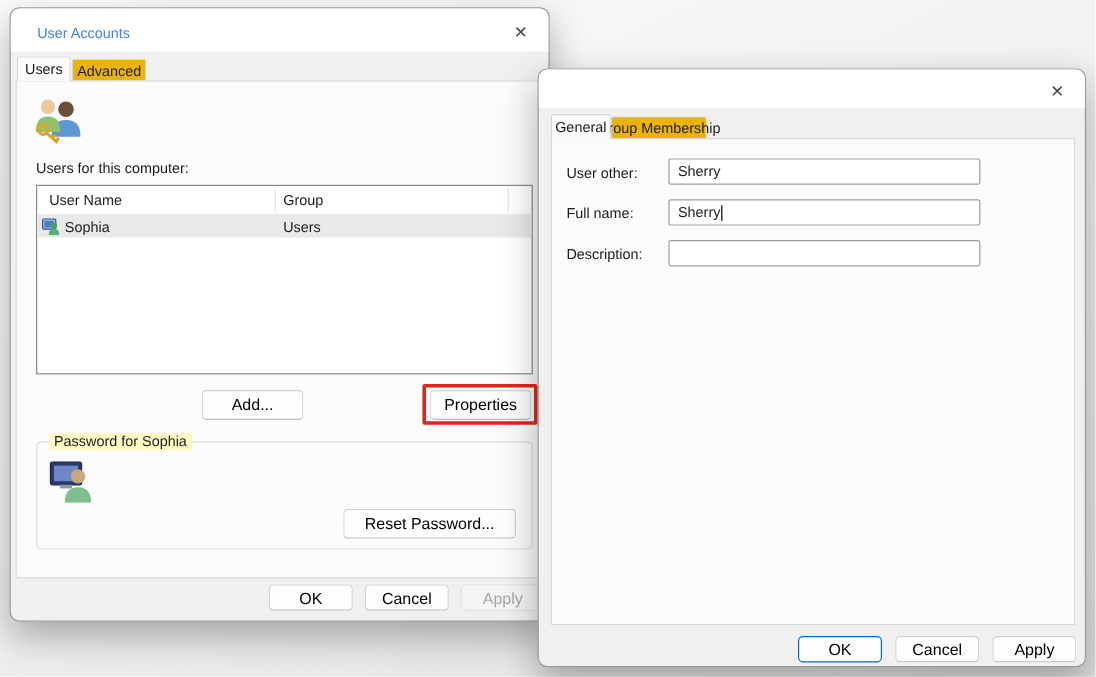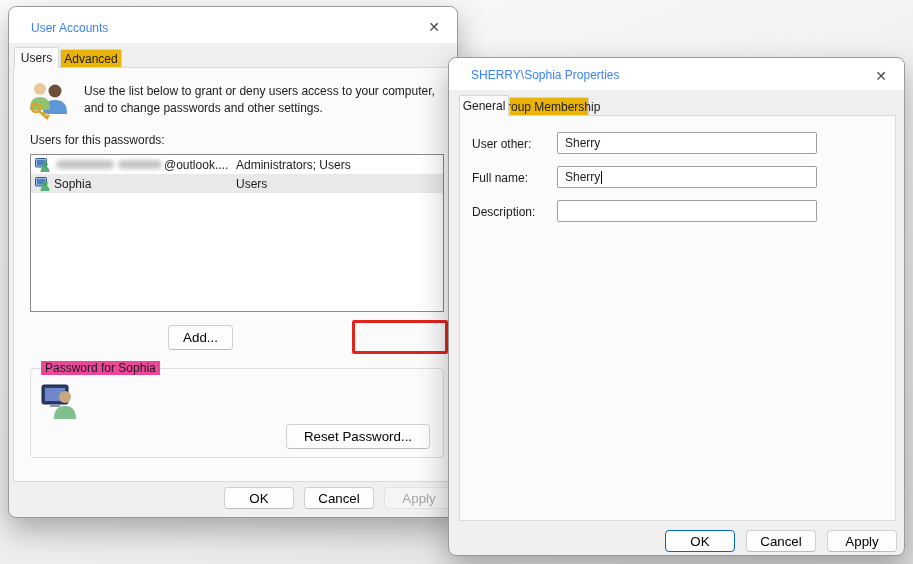--- a/index.html
+++ b/index.html
@@ -32,21 +32,21 @@
                border-bottom:1px solid #ededed}
   .hcell{height:100%;display:flex;align-items:center}
   .hsep{position:absolute;top:2px;bottom:2px;width:1px;background:#e2e2e2}
   .lrow{position:relative;height:19px;display:flex;align-items:center}
   .lrow.selected{background:#e9e9e9}
   .gcell{position:absolute;left:205px;white-space:nowrap}
   .ncell{display:flex;align-items:center;padding-left:4px;white-space:nowrap}
   .blob{display:inline-block;height:9px;border-radius:5px;background:#c6c6c6;
         filter:blur(2px);margin:0 2px}
   .groupbox{position:absolute;border:1px solid #dcdcdc;border-radius:4px}
-  .legend{position:absolute;top:-8px;left:10px;background:#ec4899;padding:0 4px;
+  .legend{position:absolute;top:-8px;left:10px;background:#fef9c3;padding:0 4px;
           white-space:nowrap}
   .field{position:absolute;height:22px;background:#fff;border:1px solid #9e9e9e;
          border-radius:2px;display:flex;align-items:center;padding-left:7px;
          white-space:pre}
   .caret{display:inline-block;width:1px;height:13px;background:#000;margin-left:1px}
   .flabel{position:absolute;white-space:nowrap}
   .static{position:absolute;white-space:nowrap}
   .wrap{position:absolute;line-height:17px}
   .icon{position:absolute}
 </style>
@@ -77,60 +77,54 @@
           <path d="M15 33 q0-13 12-13 q12 0 12 13 v1 h-24 z" fill="#5e97d6"></path>
           <circle cx="12" cy="9" r="6" fill="#e9c89b"></circle>
           <path d="M2 29 q0-12 10-12 q10 0 10 12 v1 h-20 z" fill="#93c06d"></path>
           <g stroke="#d9a724" stroke-width="2.6" fill="none">
             <circle cx="8" cy="28" r="4"></circle>
             <path d="M11 31 l9 8 m-4.5-4 l2.5-2.5 m0.5 5 l2.5-2.5"></path>
           </g>
         </svg>
       </span>
 
-      <div class="wrap" style="left:70px;top:15px;width:362px">Use the list below to grant or deny users access to your computer, and to change passwords and other settings.</div>
 
-      <span class="static" style="left:16px;top:65px">Users for this passwords:</span>
+      <span class="static" style="left:16px;top:65px">Users for this computer:</span>
 
       <div class="listbox" style="left:16px;top:86px;width:414px;height:158px">
+        <div class="list-header">
+          <div class="hcell" style="padding-left:10px;width:205px">
+            <span>User Name</span>
+          </div>
+          <div class="hcell">
+            <span>Group</span>
+          </div>
+          <div class="hsep" style="left:198px"></div>
+          <div class="hsep" style="left:392px"></div>
+        </div>
 
-        <div class="lrow">
-          <span class="ncell">
-            <span class="icon" style="position:static;display:inline-flex;margin-right:4px">
-              <svg width="15" height="15" viewBox="0 0 15 15">
-                <rect x="0.5" y="1.5" width="11" height="8.5" rx="1" fill="#9cc1e8" stroke="#34568a"></rect>
-                <rect x="2" y="3" width="8" height="5.5" fill="#4f7fc2"></rect>
-                <circle cx="10" cy="7.2" r="2.6" fill="#4c9e68"></circle>
-                <path d="M5.5 15 q0.2-5.5 4.5-5.5 q4.3 0 4.5 5.5 z" fill="#57b078"></path>
-              </svg>
-            </span>
-            <span class="blob" style="width:58px"></span>
-            <span class="blob" style="width:44px"></span>
-            <span>@outlook....</span>
-          </span>
-          <span class="gcell">Administrators; Users</span>
-        </div>
 
         <div class="lrow selected">
           <span class="ncell">
             <span class="icon" style="position:static;display:inline-flex;margin-right:4px">
               <svg width="15" height="15" viewBox="0 0 15 15">
                 <rect x="0.5" y="1.5" width="11" height="8.5" rx="1" fill="#9cc1e8" stroke="#34568a"></rect>
                 <rect x="2" y="3" width="8" height="5.5" fill="#4f7fc2"></rect>
                 <circle cx="10" cy="7.2" r="2.6" fill="#4c9e68"></circle>
                 <path d="M5.5 15 q0.2-5.5 4.5-5.5 q4.3 0 4.5 5.5 z" fill="#57b078"></path>
               </svg>
             </span>
             <span>Sophia</span>
           </span>
           <span class="gcell">Users</span>
         </div>
       </div>
 
-      <button class="btn" style="left:154px;top:257px;width:65px;height:25px">Add...</button>
+      <button class="btn" style="left:154px;top:257px;width:85px;height:25px">Add...</button>
+      <button class="btn" style="left:344px;top:257px;width:85px;height:25px">Properties</button>
       <div class="red-box" style="left:338px;top:252px;width:96px;height:34px"></div>
 
       <div class="groupbox" style="left:16px;top:300px;width:414px;height:90px">
         <span class="legend">Password for Sophia</span>
         <span class="icon" style="left:10px;top:12px">
           <svg width="38" height="38" viewBox="0 0 38 38">
             <rect x="1" y="4" width="26" height="19" rx="2" fill="#2b3a6b" stroke="#1d2747"></rect>
             <rect x="4" y="7" width="20" height="13" fill="#6f86c9"></rect>
             <rect x="9" y="23" width="10" height="3" fill="#8b93a6"></rect>
             <circle cx="24" cy="16" r="6" fill="#c9a77e"></circle>
@@ -142,21 +136,20 @@
     </div>
 
     <button class="btn" style="left:215px;top:480px;width:70px;height:22px">OK</button>
     <button class="btn" style="left:295px;top:480px;width:70px;height:22px">Cancel</button>
     <button class="btn disabled" style="left:375px;top:480px;width:70px;height:22px">Apply</button>
   </section>
 
   <section class="dlg" style="left:448px;top:57px;width:457px;height:499px;z-index:10">
 
     <header class="titlebar" style="height:32px">
-      <span class="dlg-title" style="top:10px">SHERRY\Sophia Properties</span>
       <button class="close-btn" style="right:10px;top:7px">✕</button>
     </header>
 
     <div class="tab active" style="left:10px;top:37px;width:50px;height:21px">
       <span>General</span>
     </div>
     <div class="tab" style="left:60px;top:39px;width:80px;height:19px">
       <span>Group Membership</span>
     </div>
 

